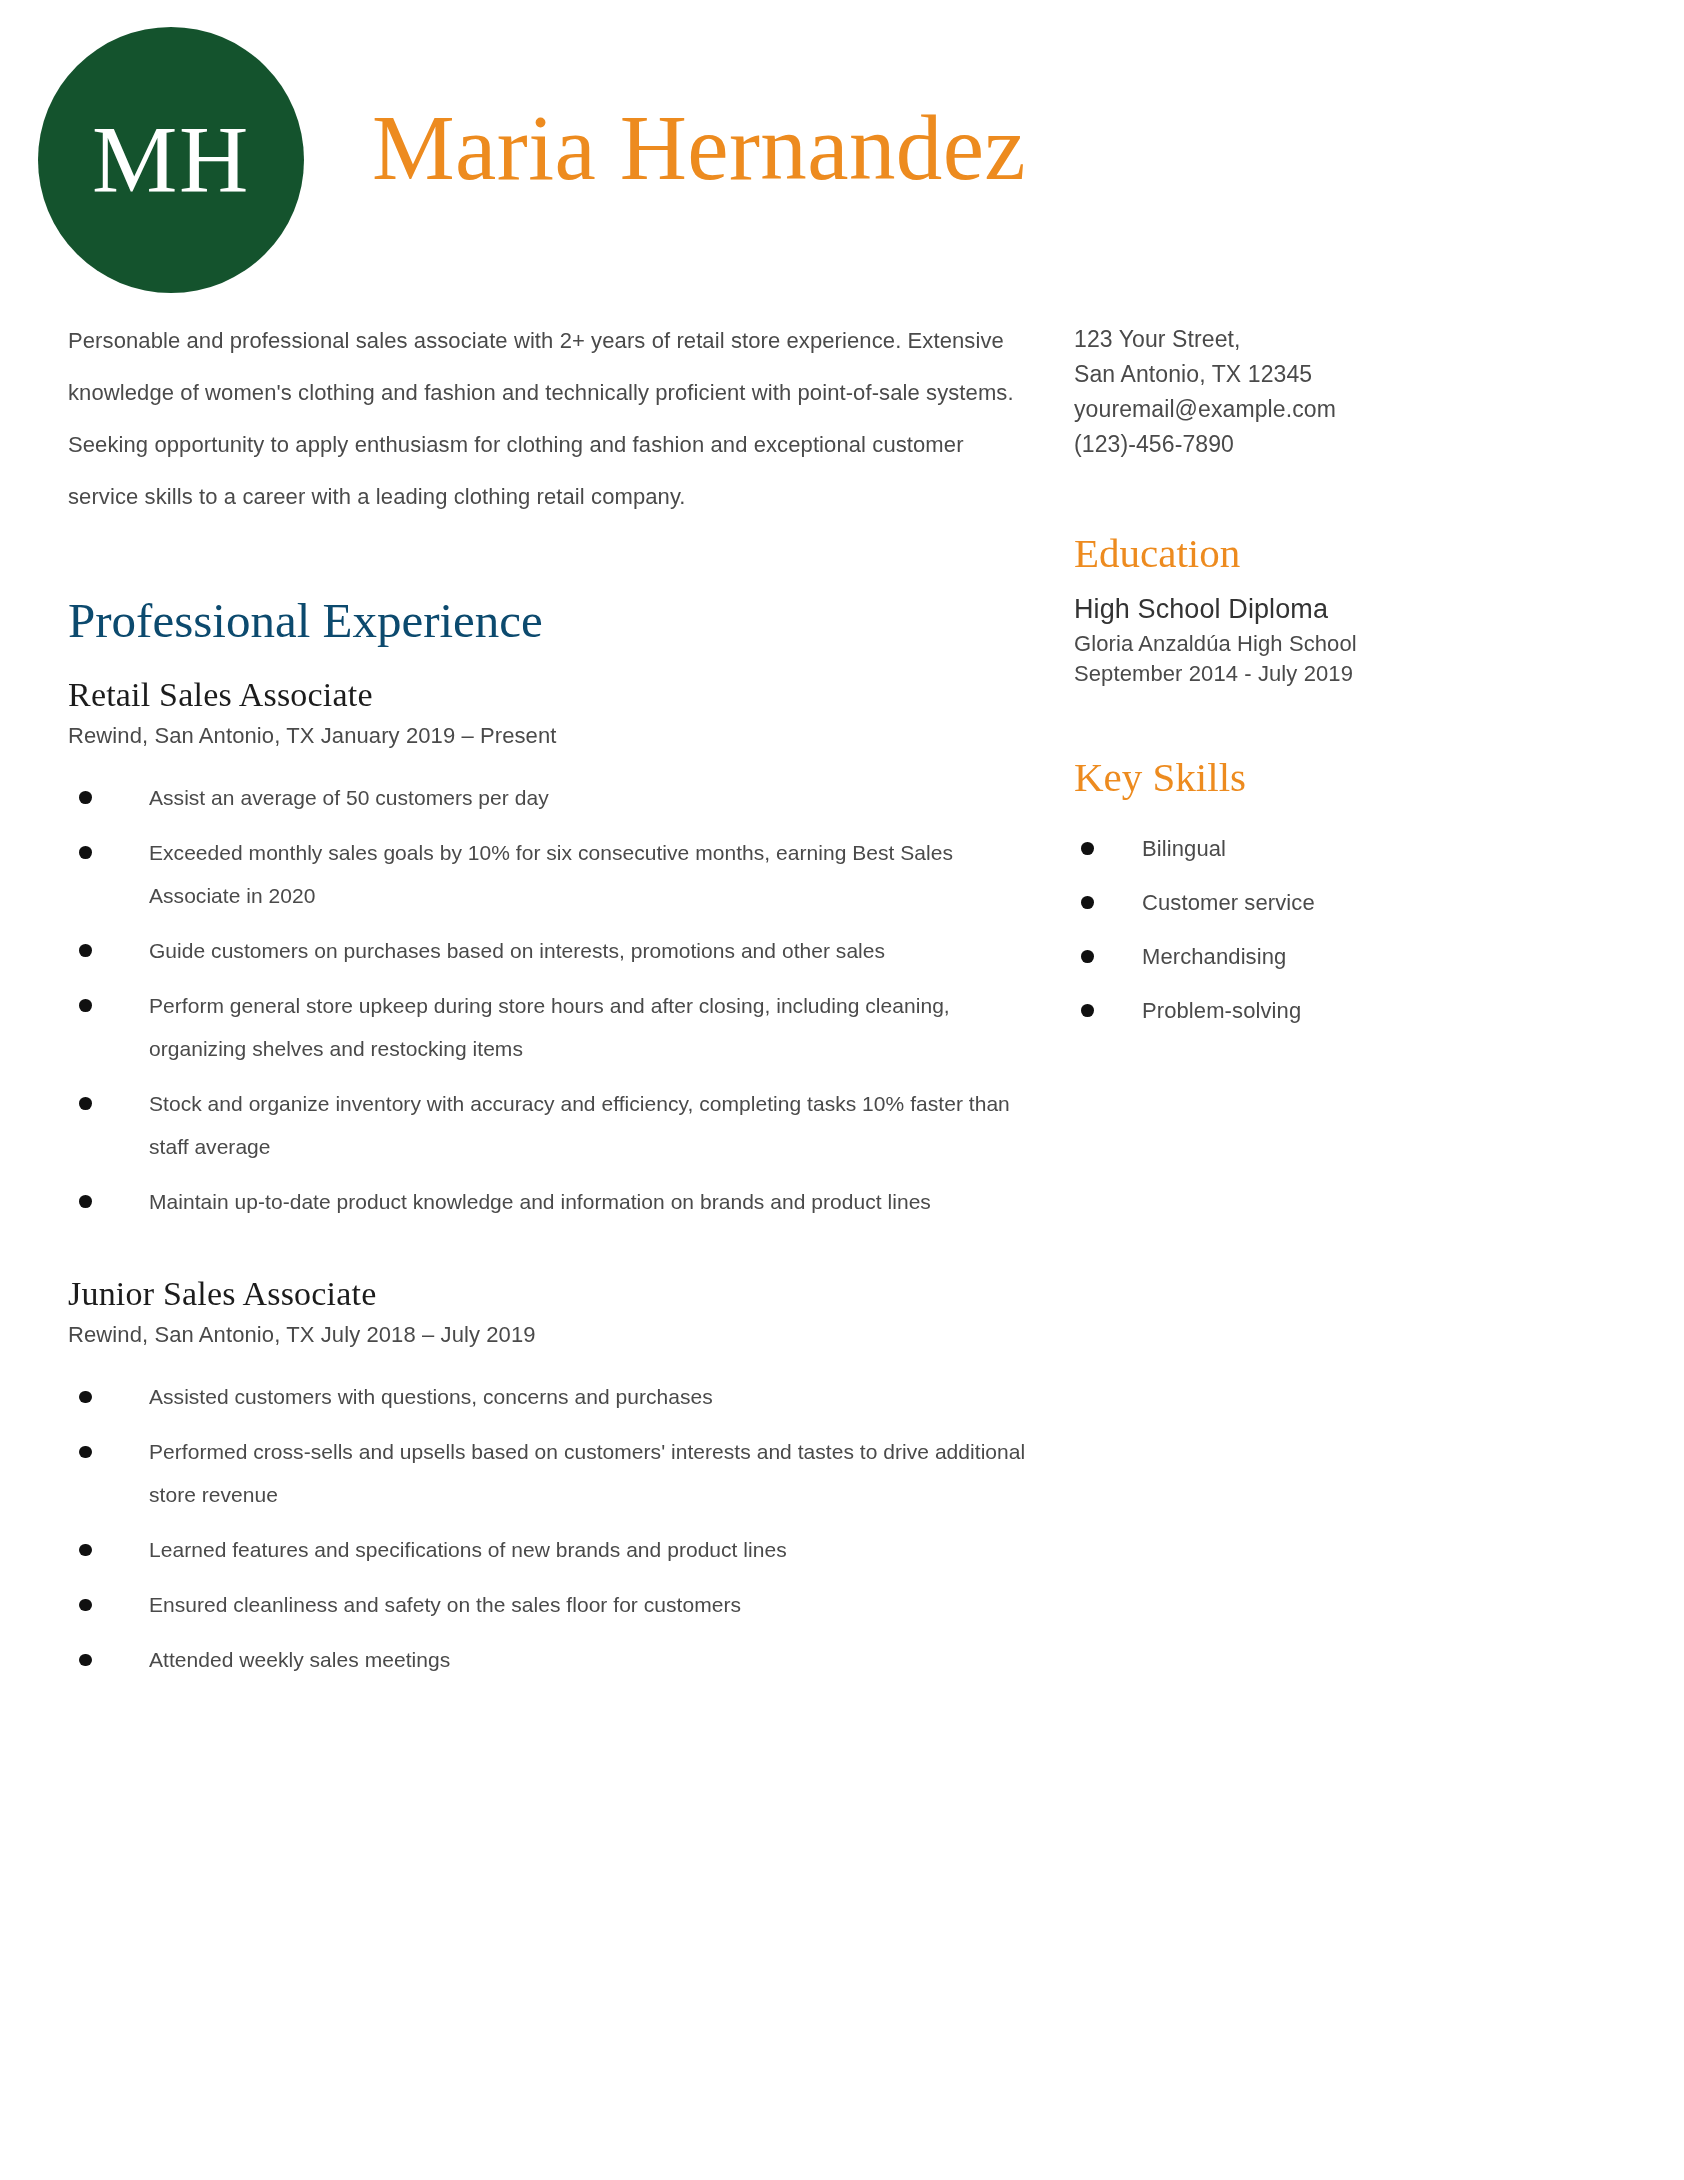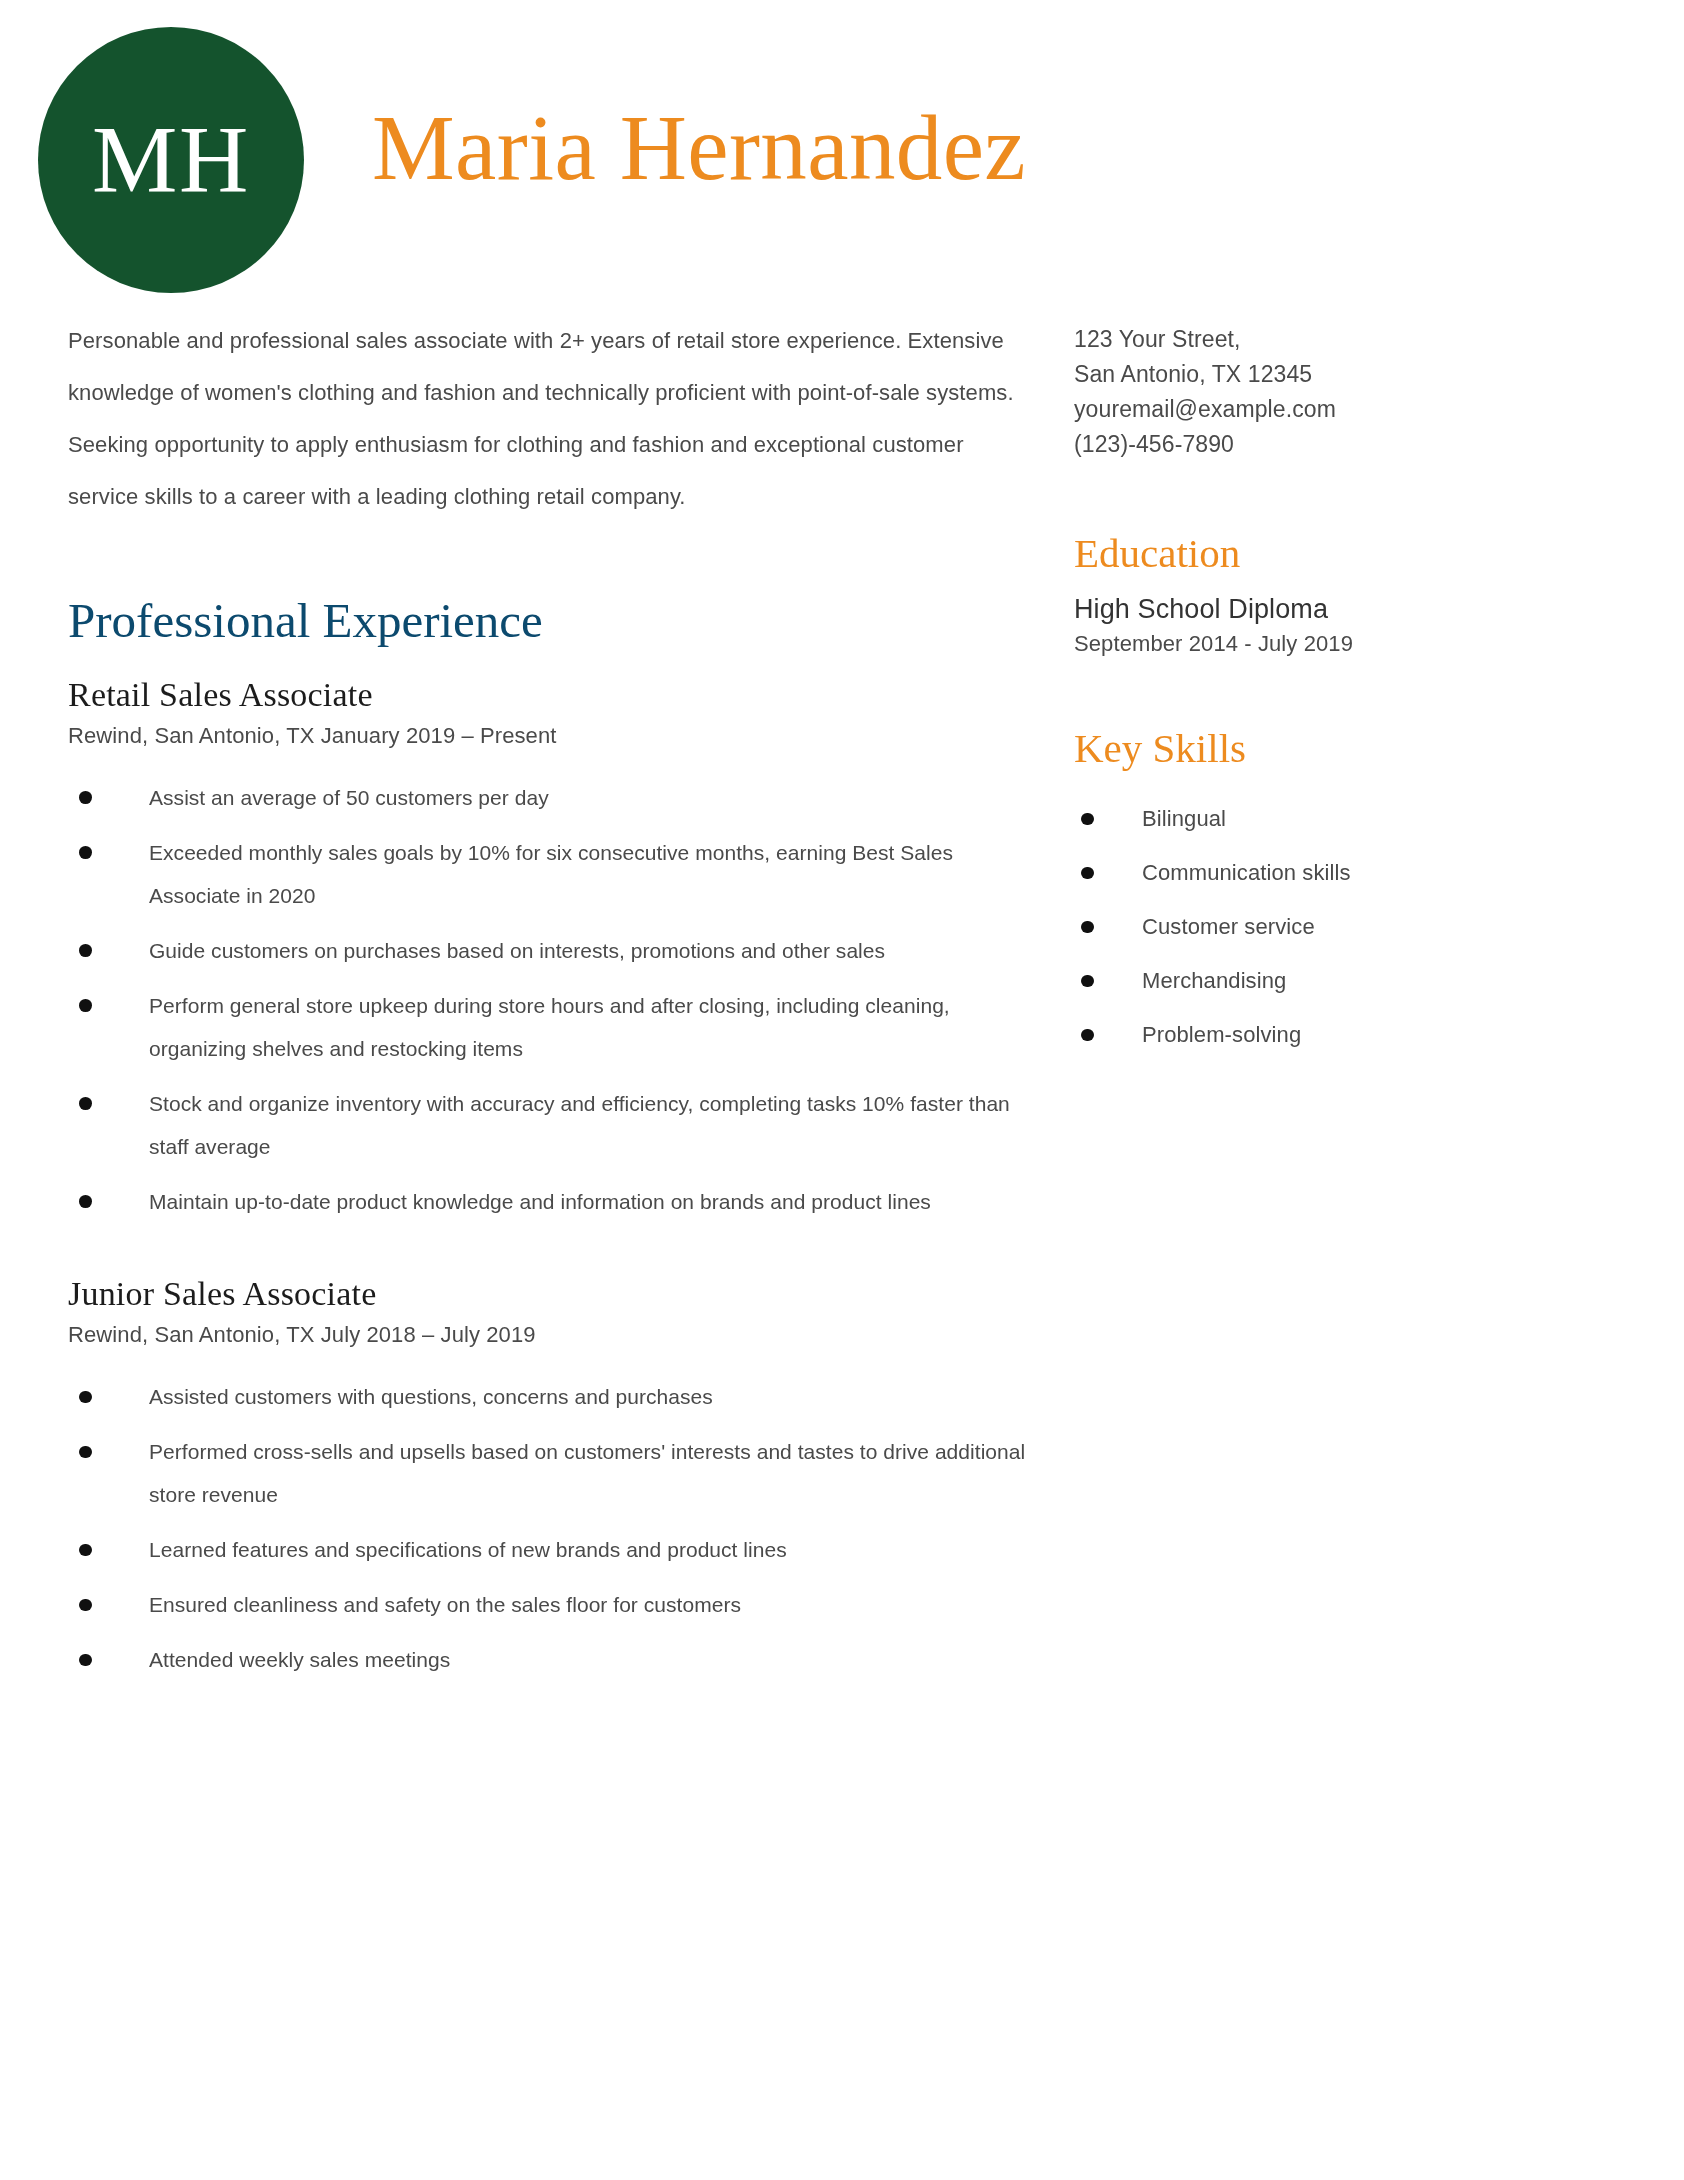--- a/index.html
+++ b/index.html
@@ -264,26 +264,26 @@
 
       <div class="contact-block">
         <span class="contact-line">123 Your Street,</span>
         <span class="contact-line">San Antonio, TX 12345</span>
         <span class="contact-line">youremail@example.com</span>
         <span class="contact-line">(123)-456-7890</span>
       </div>
 
       <h2 class="side-heading edu-heading">Education</h2>
       <p class="edu-degree">High School Diploma</p>
+      <p class="edu-school">Gloria Anzaldúa High School</p>
       <p class="edu-dates">September 2014 - July 2019</p>
 
       <h2 class="side-heading skills-heading">Key Skills</h2>
       <ul class="skills">
         <li>Bilingual</li>
-        <li>Communication skills</li>
         <li>Customer service</li>
         <li>Merchandising</li>
         <li>Problem-solving</li>
       </ul>
 
     </div>
 
   </div>
 </div>
 

